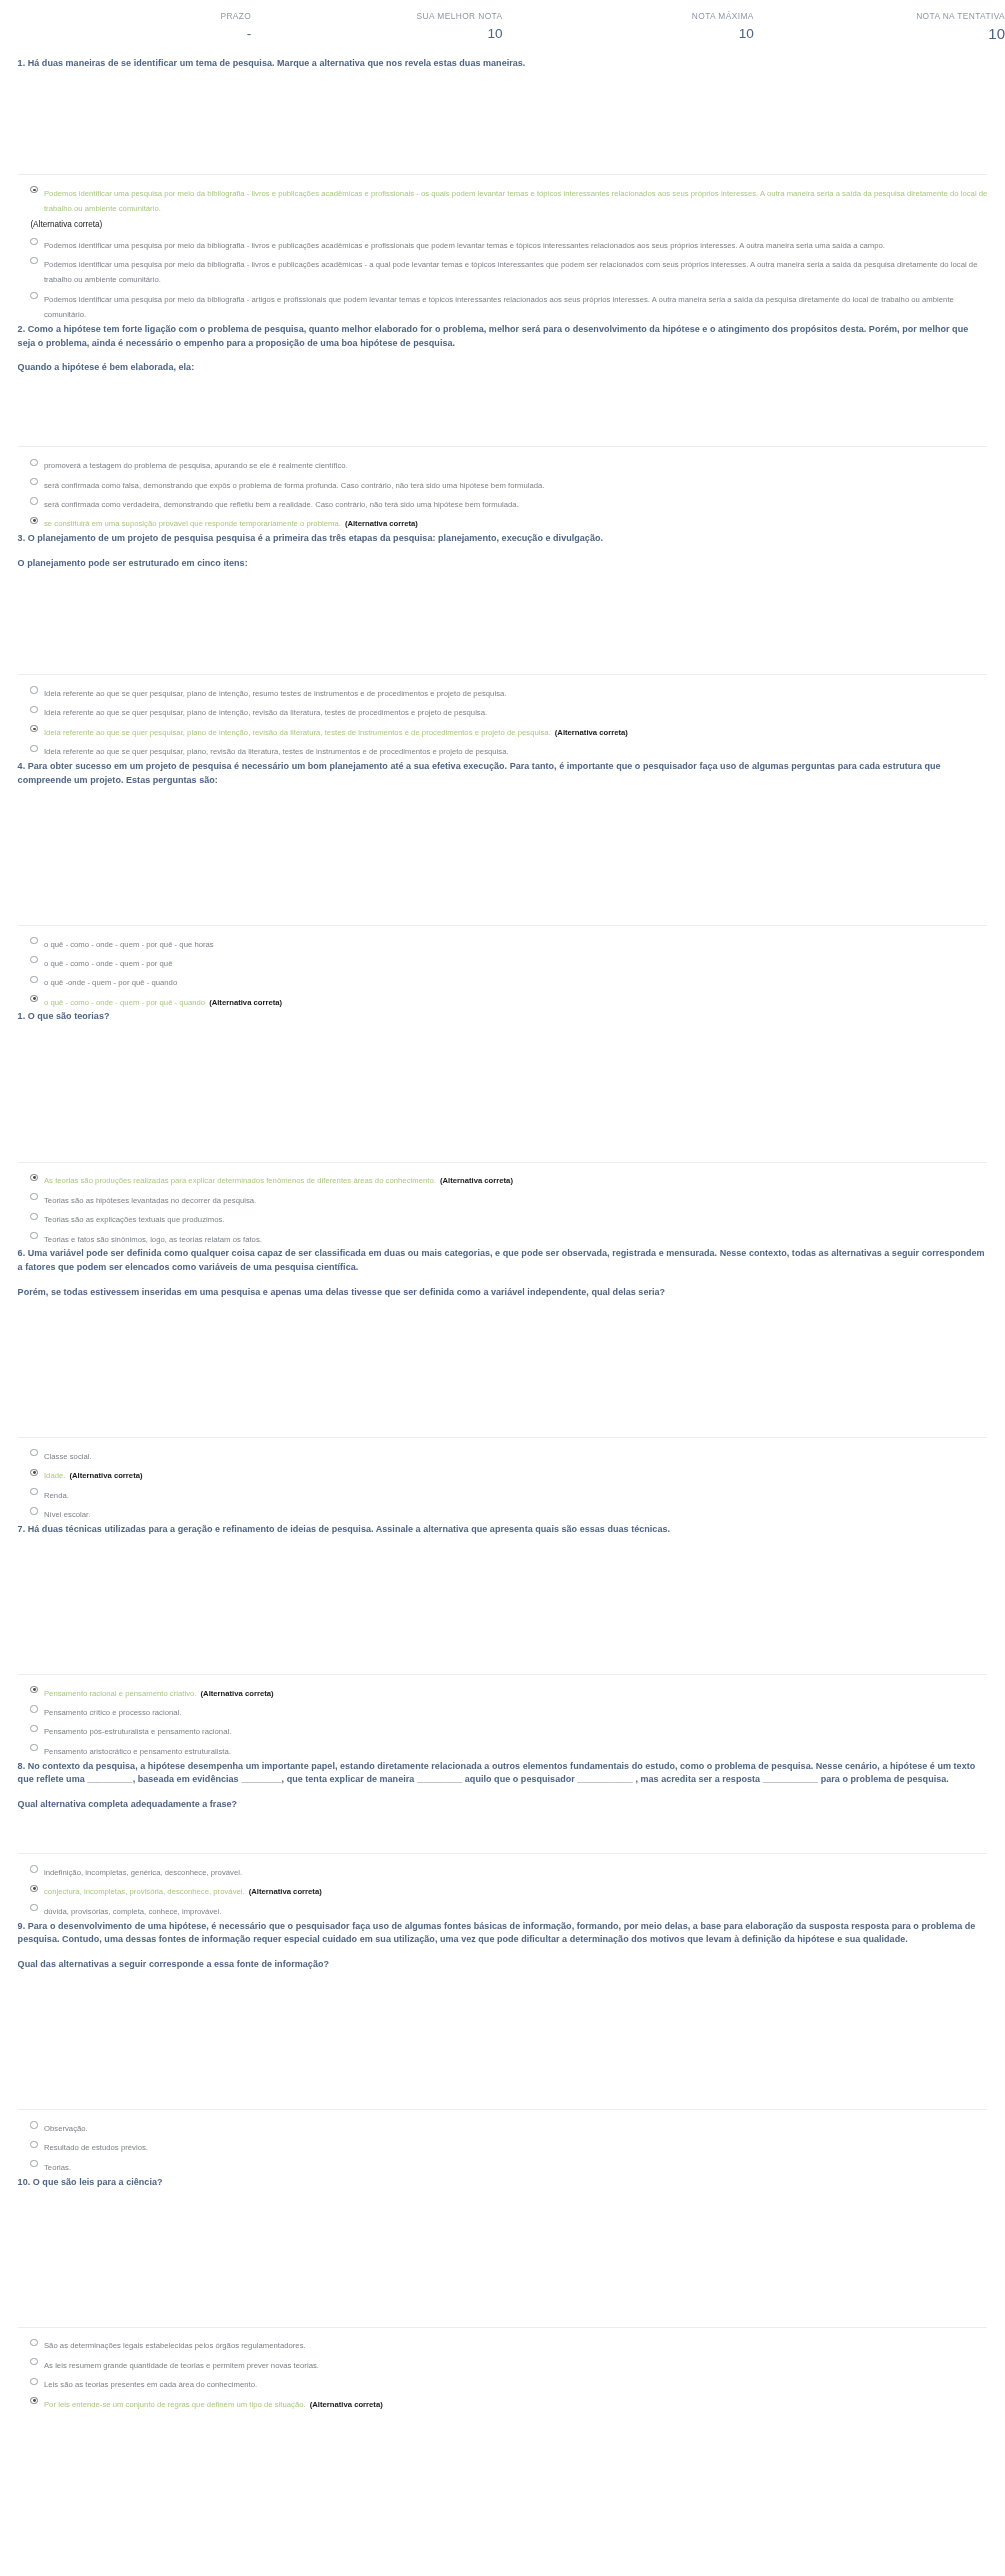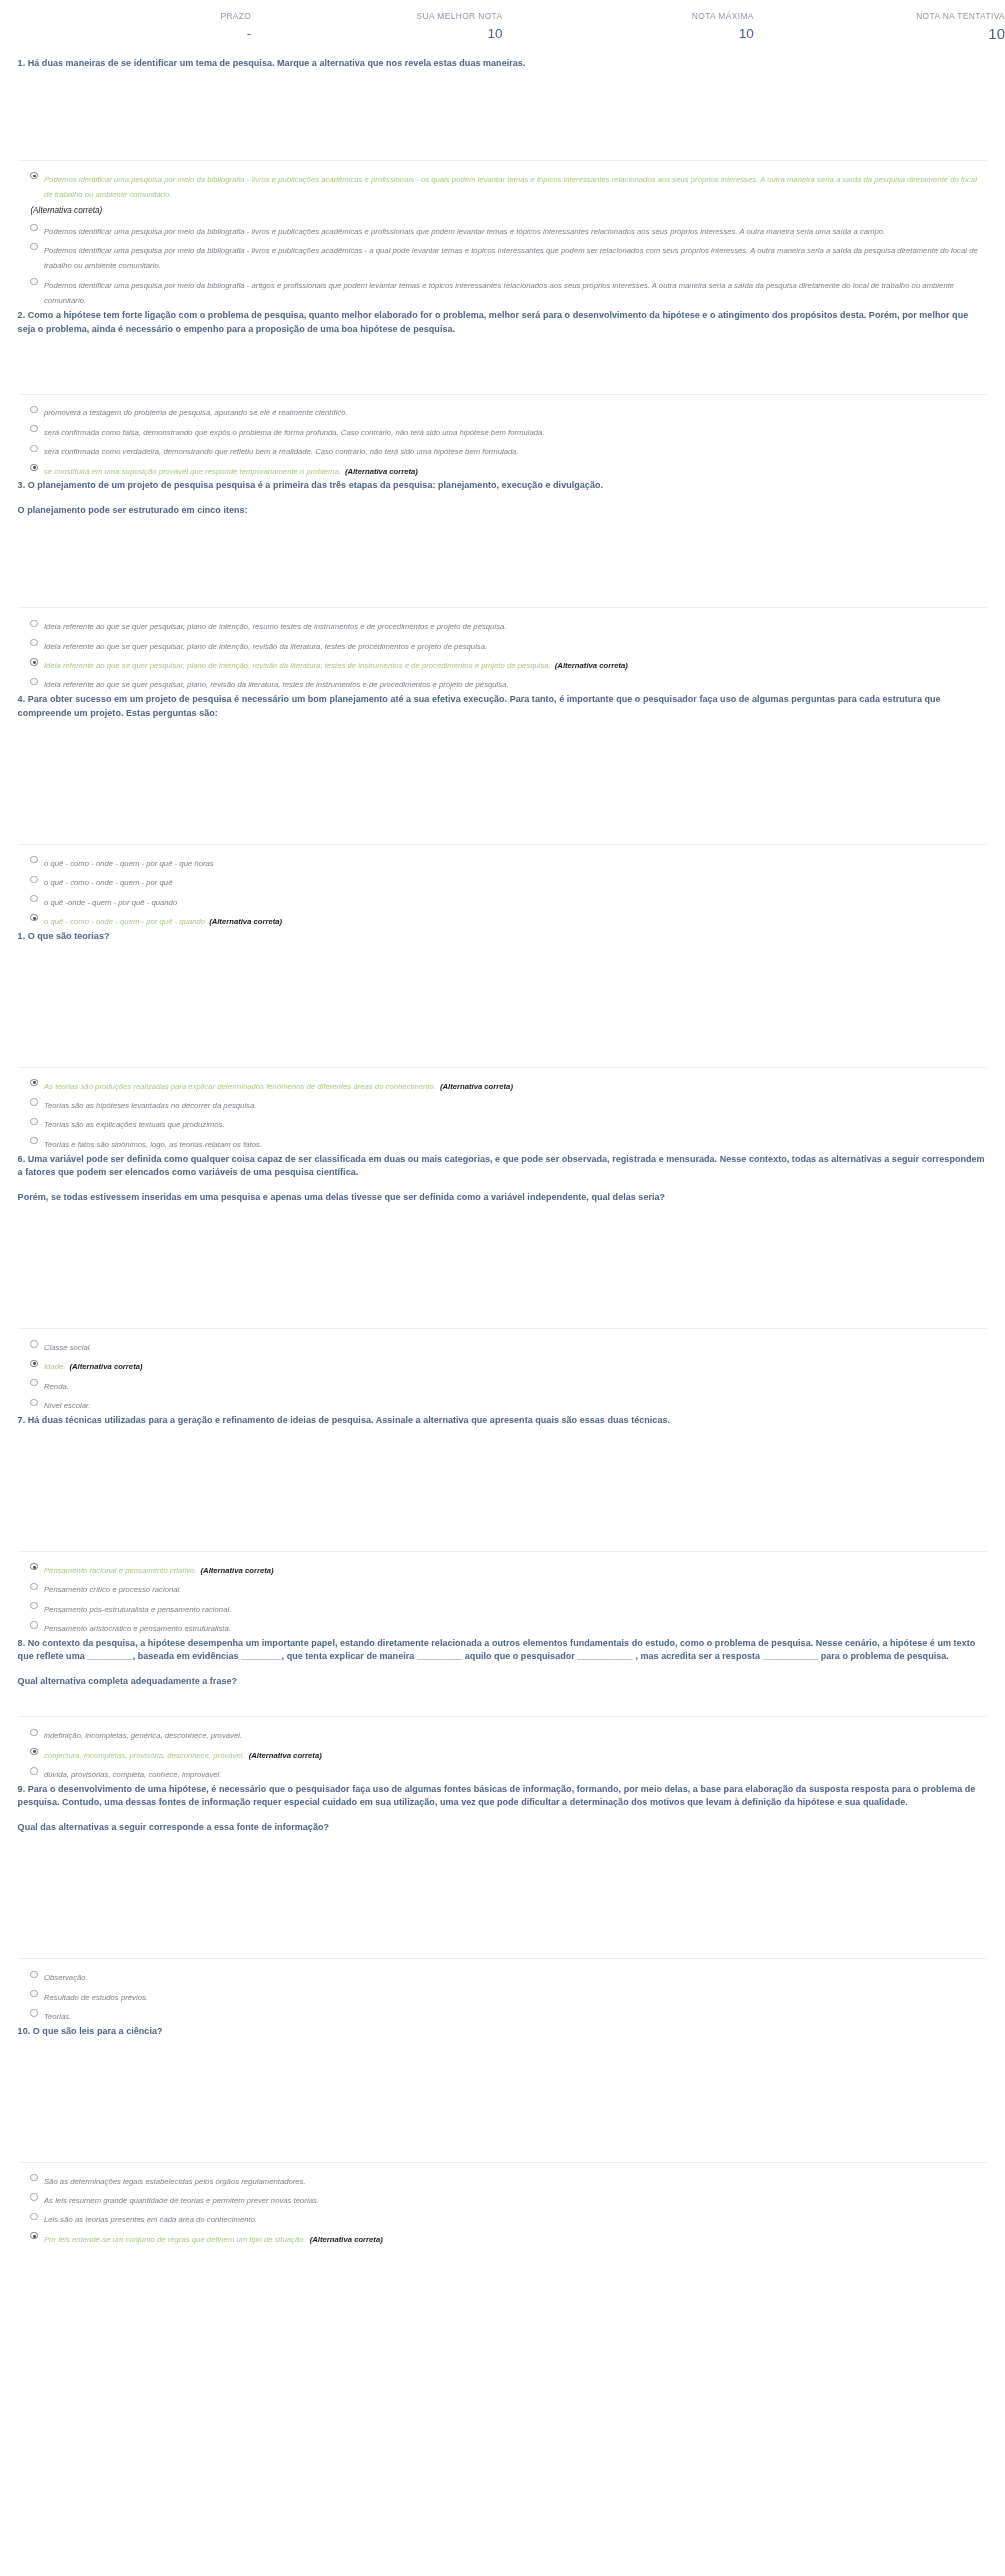--- a/index.html
+++ b/index.html
@@ -63,22 +63,21 @@
   .q-gap {
     height: 54px;
   }
   .q-gap.tall  { height: 86px; }
   .q-gap.xtall { height: 120px; }
   .q-gap.short { height: 24px; }
 
   .options {
     border-top: 0.8px solid #ededee;
     padding-top: 7.2px;
-    margin-top: 2px;
-    font-style: italic;
+    margin-top: 16px;
   }
   .option-row {
     display: flex;
     align-items: flex-start;
     padding: 1.6px 0 2.4px 0;
   }
   .radio {
     flex: 0 0 auto;
     width: 7.2px;
     height: 7.2px;
@@ -161,20 +160,21 @@
           <span class="multiline"><span class="opt-text">Podemos identificar uma pesquisa por meio da bibliografia - livros e publicações acadêmicas - a qual pode levantar temas e tópicos interessantes que podem ser relacionados com seus próprios interesses. A outra maneira seria a saída da pesquisa diretamente do local de trabalho ou ambiente comunitário.</span></span>
         </div>
         <div class="option-row">
           <span class="radio"></span>
           <span class="multiline"><span class="opt-text">Podemos identificar uma pesquisa por meio da bibliografia - artigos e profissionais que podem levantar temas e tópicos interessantes relacionados aos seus próprios interesses. A outra maneira seria a saída da pesquisa diretamente do local de trabalho ou ambiente comunitário.</span></span>
         </div>
       </div>
     </div>
     <div class="question-block">
       <p class="q-stem">2. Como a hipótese tem forte ligação com o problema de pesquisa, quanto melhor elaborado for o problema, melhor será para o desenvolvimento da hipótese e o atingimento dos propósitos desta. Porém, por melhor que seja o problema, ainda é necessário o empenho para a proposição de uma boa hipótese de pesquisa.</p>
+      <p class="q-stem secondary">Quando a hipótese é bem elaborada, ela:</p>
       <div class="q-gap "></div>
       <div class="options">
         <div class="option-row">
           <span class="radio"></span>
           <span class="multiline"><span class="opt-text">promoverá a testagem do problema de pesquisa, apurando se ele é realmente científico.</span></span>
         </div>
         <div class="option-row">
           <span class="radio"></span>
           <span class="multiline"><span class="opt-text">será confirmada como falsa, demonstrando que expôs o problema de forma profunda. Caso contrário, não terá sido uma hipótese bem formulada.</span></span>
         </div>

